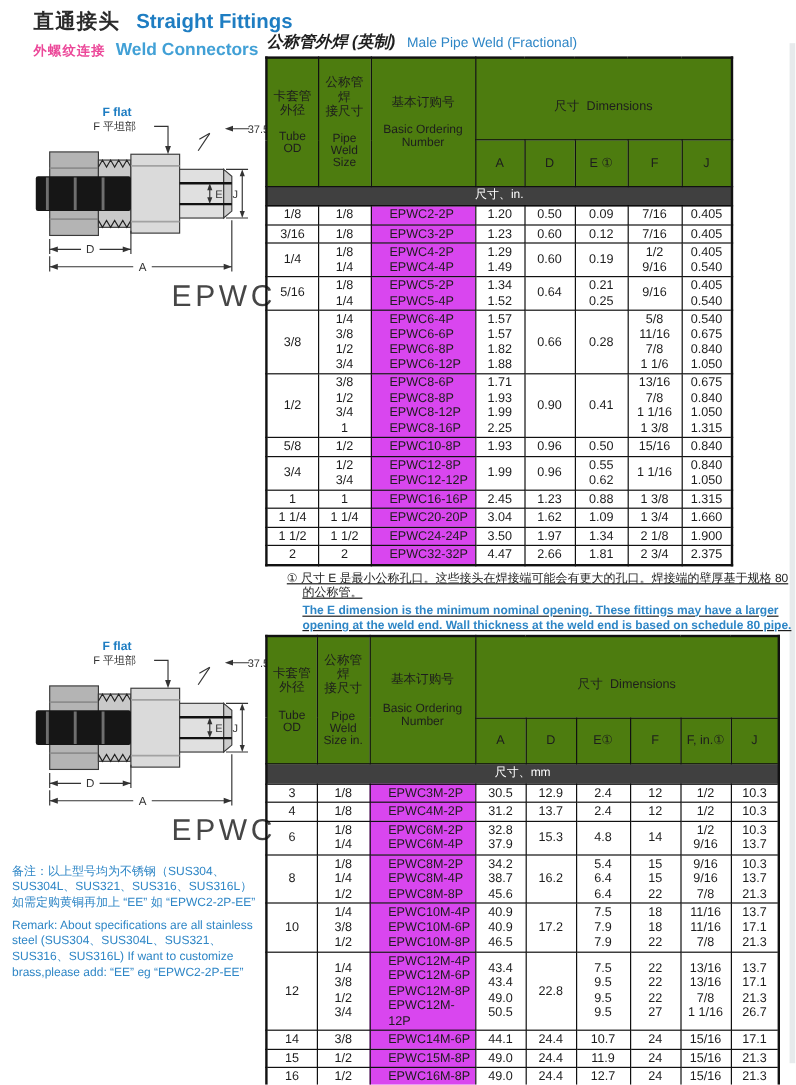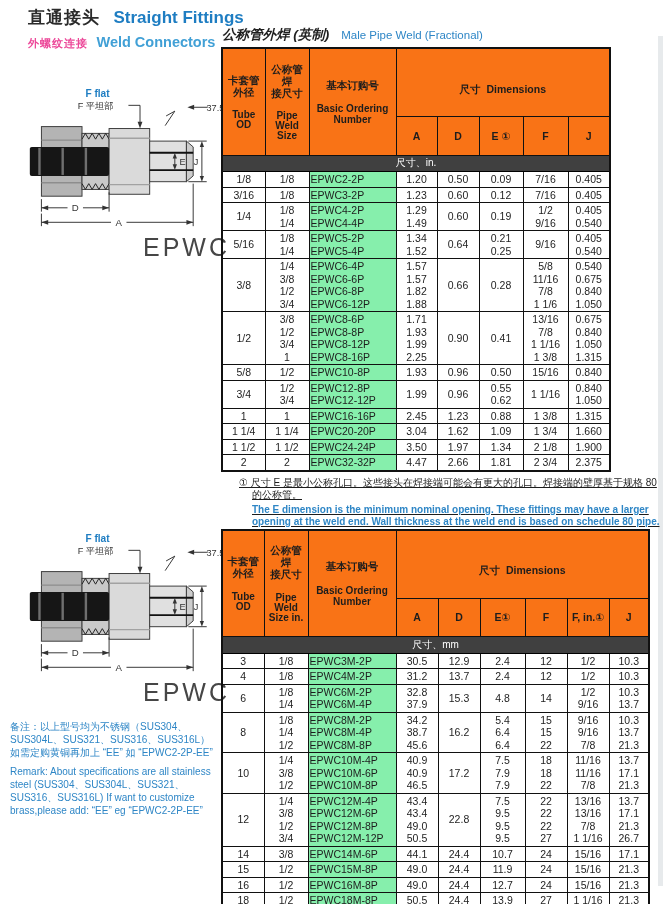--- a/index.html
+++ b/index.html
@@ -22,37 +22,37 @@
   .fig { position:absolute; left:22px; width:208px; text-align:center; }
   .fig1 { top:86px; }
   .fig2 { top:531px; }
   .fig svg { display:block; }
   .fig-caption { margin-top:2px; font-size:25px; letter-spacing:3px; color:#464646;text-align:right; }
   .remark { position:absolute; left:10px; top:720px; width:204px; font-size:10px; line-height:13px; color:#2e86c6; text-align:left; }
   .remark p { margin-bottom:6px; }
 
   
   .right-col { position:absolute; left:221px; top:26px; width:432px; }
-  .sec-head { display:flex; align-items:baseline; margin:0 0 3px 1px; white-space:nowrap;gap:12px; }
+  .sec-head { display:flex; align-items:baseline; margin:0 0 3px 1px; white-space:nowrap; }
   .sec-zh { font-size:13.5px; font-weight:bold; font-style:italic; color:#1f1f1f; }
-  .sec-en { font-size:11.5px; color:#2e86c6; }
+  .sec-en { font-size:11.5px; color:#2e86c6; margin-left:10px; }
   .sec2 { margin-top:9px; }
 
   table { border-collapse:collapse; table-layout:fixed; border:2px solid #111; }
   th,td { border:1px solid #111; text-align:center; vertical-align:middle;
           white-space:pre-line; font-size:10.5px; line-height:12.5px; padding:1px 1px; }
-  thead th { background:#f97316; font-weight:bold; }
+  thead th { background:#4d7c0f; font-weight:normal; }
   .hzh { font-size:10.5px; line-height:12px; }
   .hen { font-size:10px;  line-height:10px; }
   .hen.lg { font-size:10px; line-height:11px; }
   .dimsgrp { height:20px; font-size:10.5px; }
   .dimsgrp .den { margin-left:6px; }
   .dimrow th { height:16px; }
   tr.band td { background:#404040; color:#fff; border-color:#000; font-size:10px; padding:1.5px 0; }
-  td.c-order { text-align:left; padding-left:1px; background:#86efac; }
+  td.c-order { text-align:left; padding-left:15px; background:#d946ef; }
   #t1 { width:388px; } #t2 { width:427px; }
 
   .footnote { margin:5px 0 0 18px; width:424px; font-size:10px; line-height:12.5px;text-decoration:underline; }
   .fn-zh { padding-left:13px; text-indent:-13px; color:#1d1d1d; }
   .fn-en { margin:2px 0 0 13px; color:#2e86c6; font-weight:bold; }
 
   
   text { font-family:"Liberation Sans","DejaVu Sans",sans-serif; fill:#333; }
   .svg-blue { fill:#1e7dc2; font-weight:bold; }
 </style>

